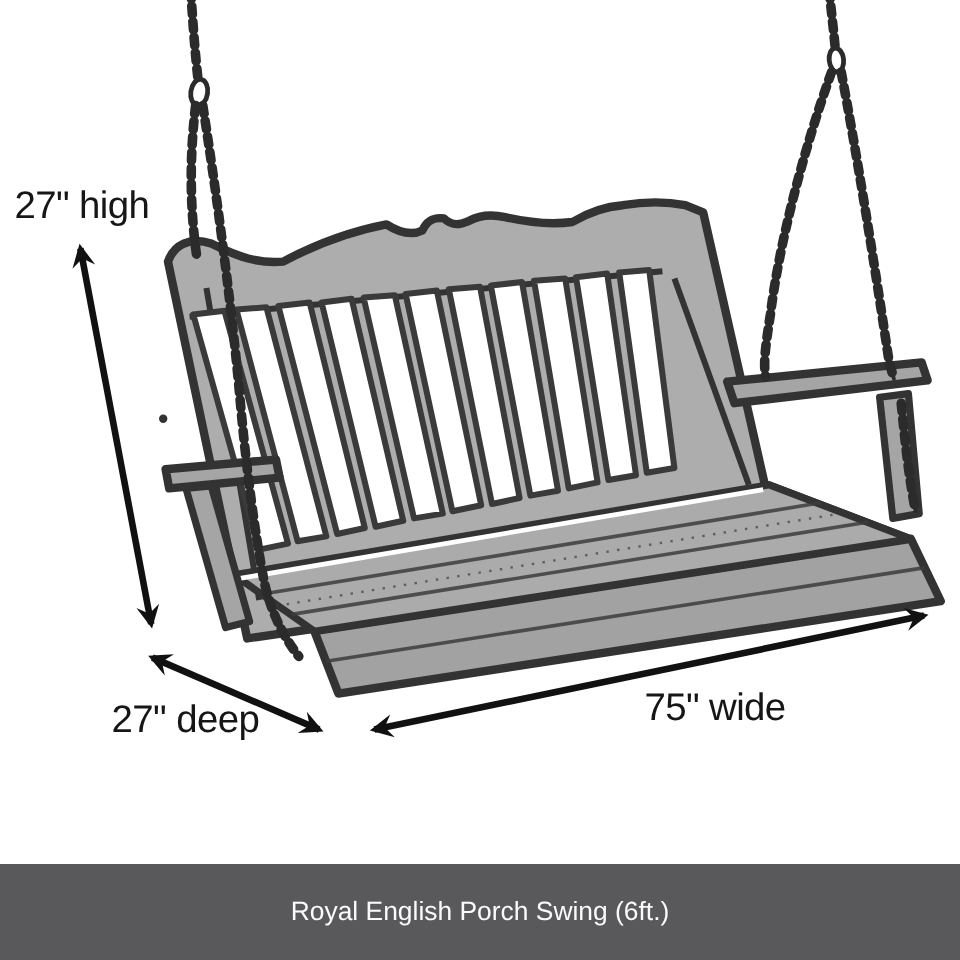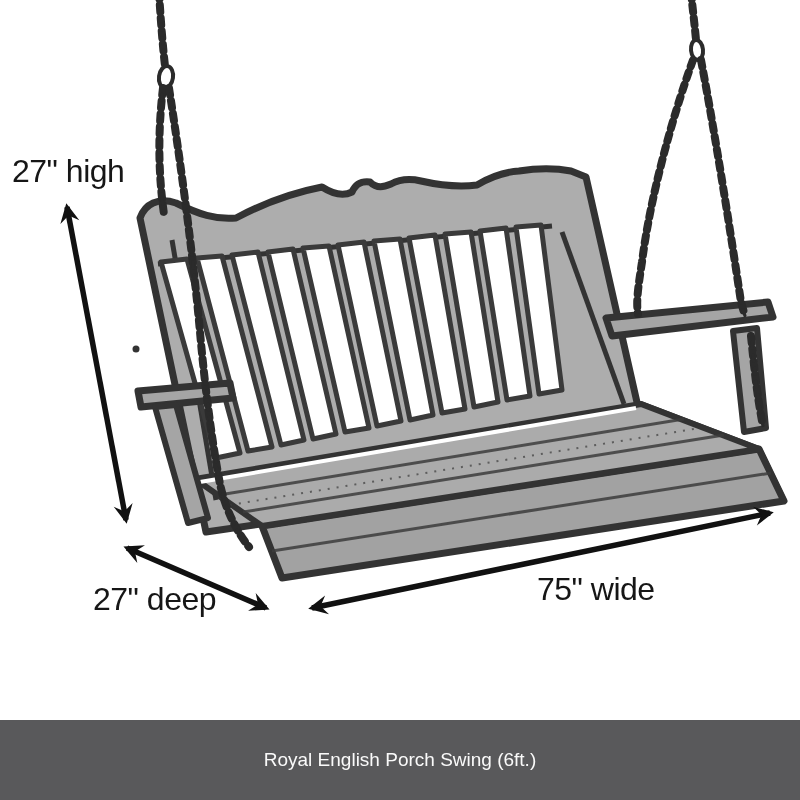--- a/index.html
+++ b/index.html
@@ -12,21 +12,21 @@
     position:absolute;color:#161616;font-size:32px;line-height:1;
     letter-spacing:-0.5px;white-space:nowrap;font-weight:400;
   }
   .label-height{left:12px;top:155px;}
   .label-deep{left:93px;top:583px;}
   .label-wide{left:537px;top:573px;}
   .caption-bar{
     position:absolute;left:0;top:720px;width:800px;height:80px;
     background:#59595b;display:flex;align-items:center;justify-content:center;
   }
-  .caption-text{color:#fafafa;font-size:19px;letter-spacing:0px;}
+  .caption-text{color:#fafafa;font-size:22px;letter-spacing:0px;}
   
   .wood{fill:#adadad;stroke:#333333;stroke-width:7;stroke-linejoin:round;}
   .wood-thin{fill:#a5a5a5;stroke:#333333;stroke-width:6;stroke-linejoin:round;}
   .gap{fill:#ffffff;stroke:#3a3a3a;stroke-width:5;stroke-linejoin:round;}
   .detail-line{stroke:#3c3c3c;stroke-width:3;fill:none;opacity:.85;}
   .heavy-line{stroke:#333333;stroke-width:5;fill:none;}
   .white-line{stroke:#ffffff;stroke-width:4;fill:none;}
   .chainA{stroke:#2b2b2b;stroke-width:8;fill:none;stroke-linecap:round;stroke-dasharray:7 6;}
   .chainB{stroke:#2b2b2b;stroke-width:3.2;fill:none;stroke-linecap:round;stroke-dasharray:6 7;stroke-dashoffset:6.5;}
   .hook{stroke:#2b2b2b;stroke-width:4;fill:none;}

